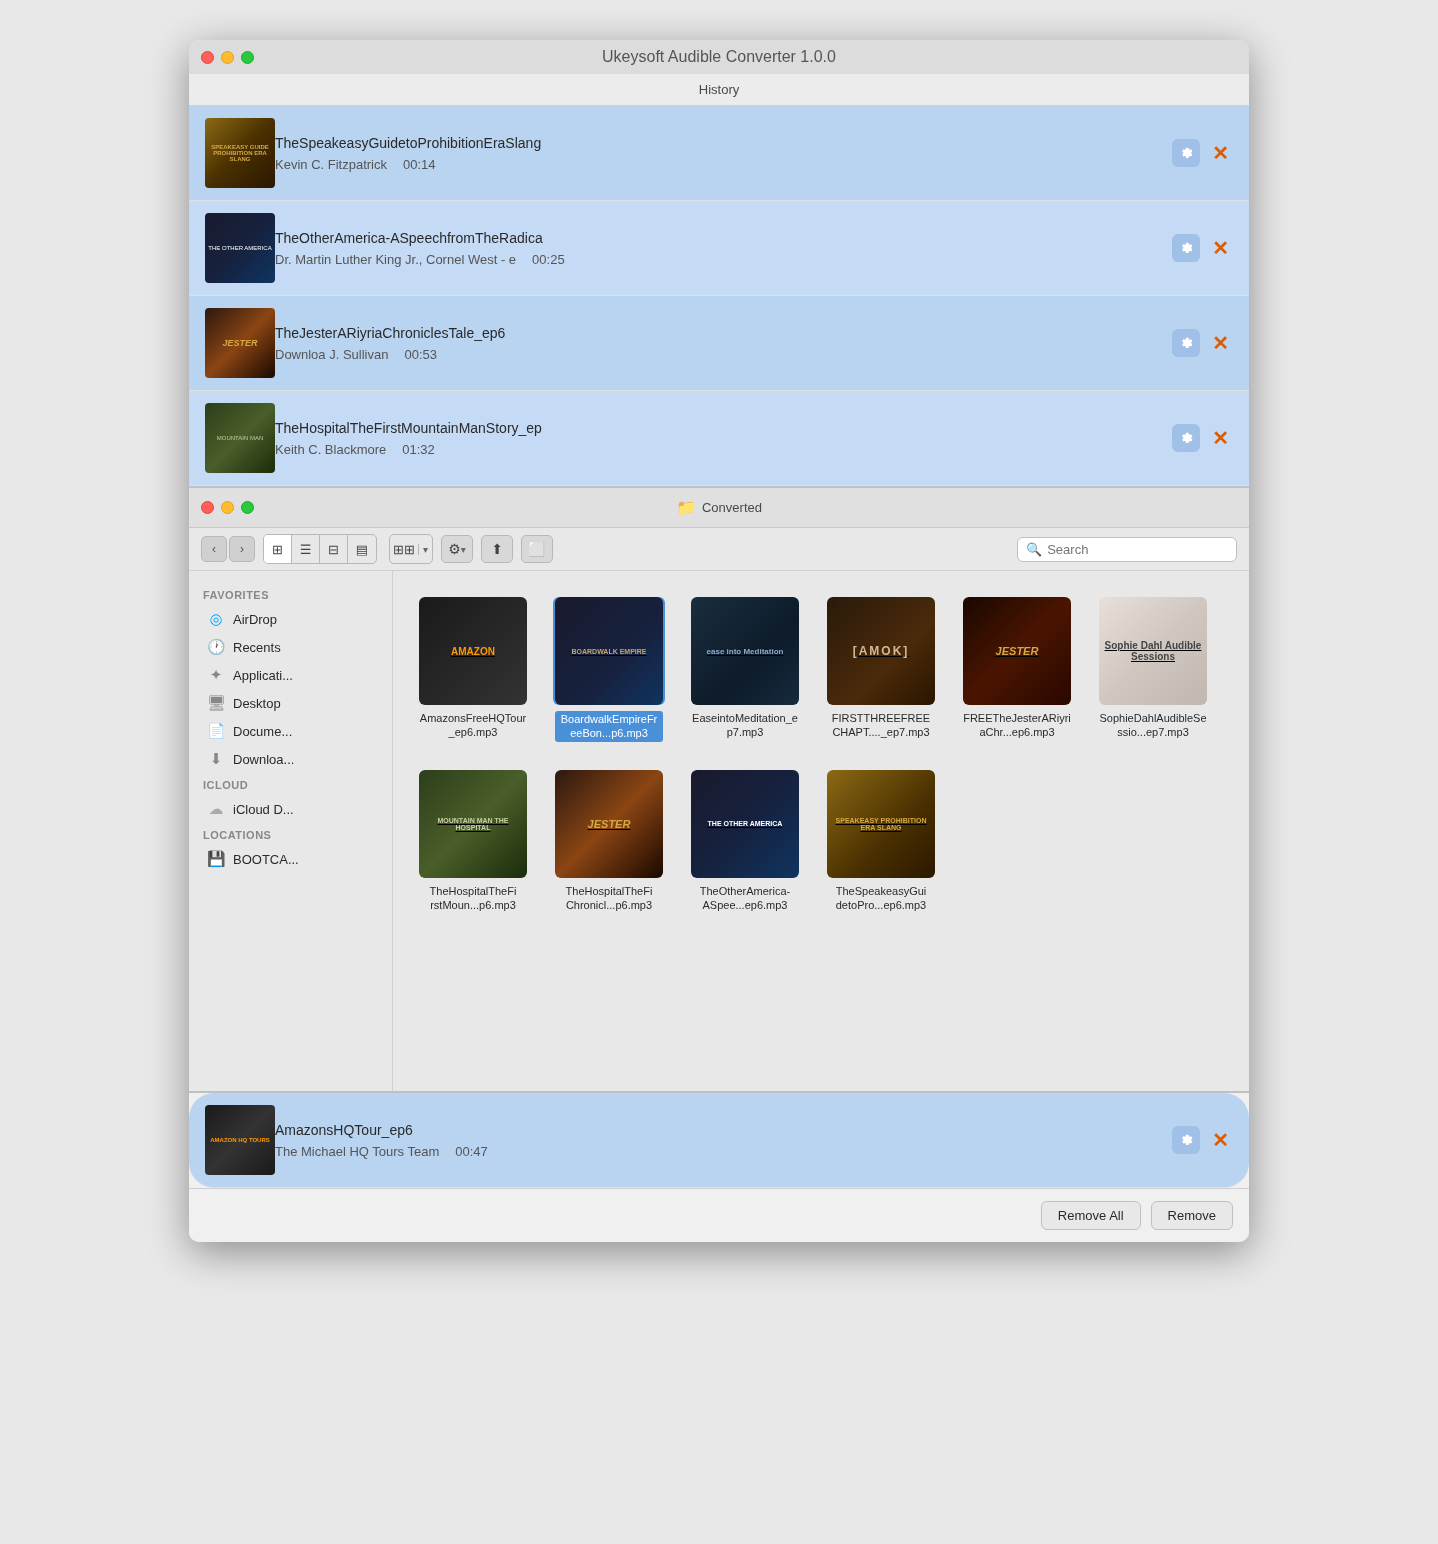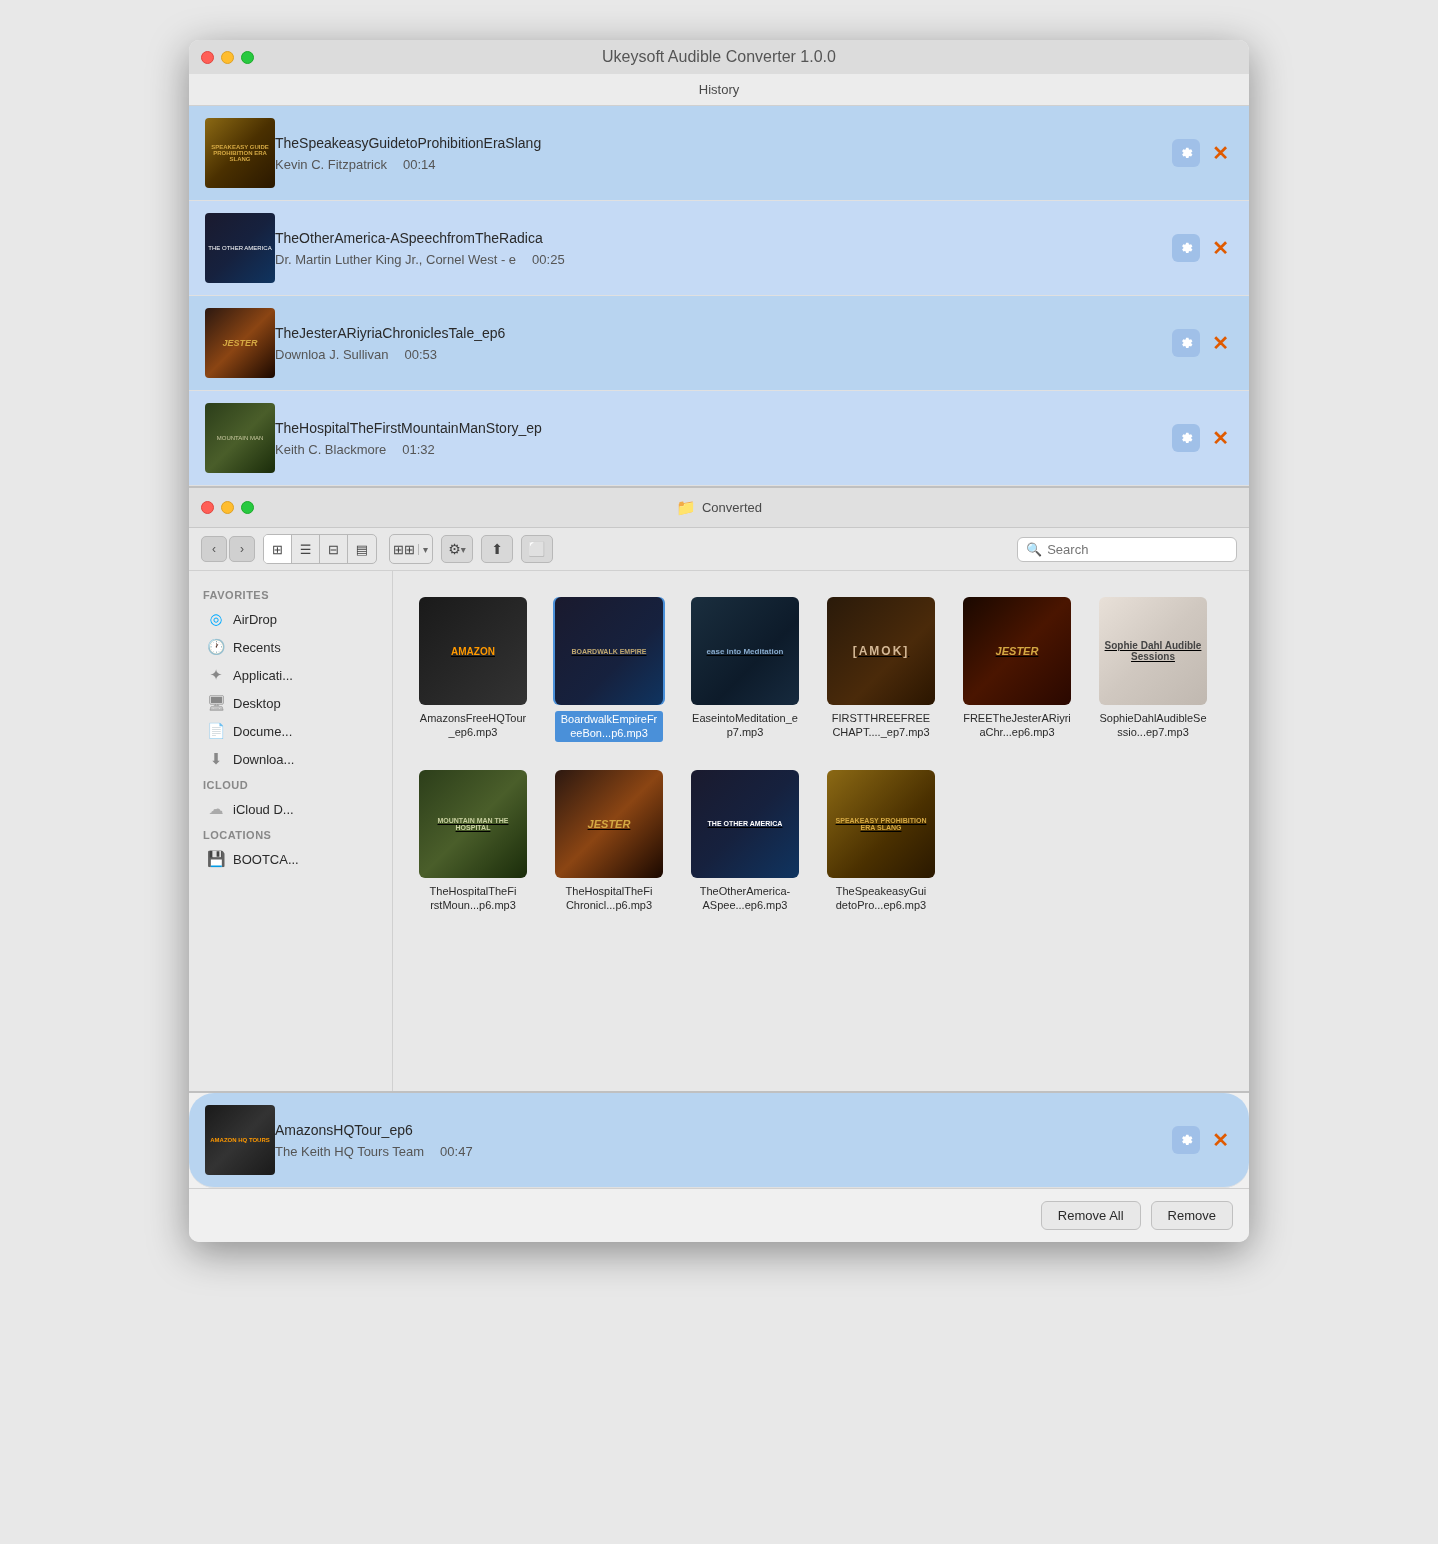--- a/index.html
+++ b/index.html
@@ -803,21 +803,21 @@
     </div>
   </div>
 
   <div class="history-item" style="background:#b8d4f0;border-radius:25px;">
     <div class="history-thumb thumb-amazon">
       <span style="font-size:6px; color:#ff9900; text-align:center; padding:3px; font-weight:bold;">AMAZON HQ TOURS</span>
     </div>
     <div class="history-info">
       <div class="history-title">AmazonsHQTour_ep6</div>
       <div class="history-meta">
-        <span>The Keith HQ Tours Team</span>
+        <span>The Michael HQ Tours Team</span>
         <span>00:47</span>
       </div>
     </div>
     <div class="history-actions">
       <div class="action-gear">
         <svg class="gear-icon-svg" viewBox="0 0 24 24">
             <path d="M12 15a3 3 0 100-6 3 3 0 000 6zm7.78-2.23a5.5 5.5 0 00.05-.77 5.5 5.5 0 00-.05-.77l1.67-1.3a.4.4 0 00.1-.5l-1.58-2.74a.4.4 0 00-.49-.17l-1.97.79a5.77 5.77 0 00-1.33-.77l-.3-2.1A.388.388 0 0015.5 4h-3.16a.39.39 0 00-.39.33l-.3 2.1c-.48.19-.93.44-1.33.77l-1.97-.79a.38.38 0 00-.49.17L6.28 9.08a.39.39 0 00.09.5l1.67 1.3a5.84 5.84 0 000 1.54L6.37 13.72a.4.4 0 00-.09.5l1.58 2.74c.1.18.32.24.49.17l1.97-.79c.4.33.85.57 1.33.77l.3 2.1c.05.2.22.33.39.33h3.16c.18 0 .34-.13.39-.33l.3-2.1c.48-.19.93-.44 1.33-.77l1.97.79c.18.07.39 0 .49-.17l1.58-2.74a.4.4 0 00-.1-.5l-1.67-1.3z"></path>
           </svg>
       </div>
       <div class="action-close">✕</div>

